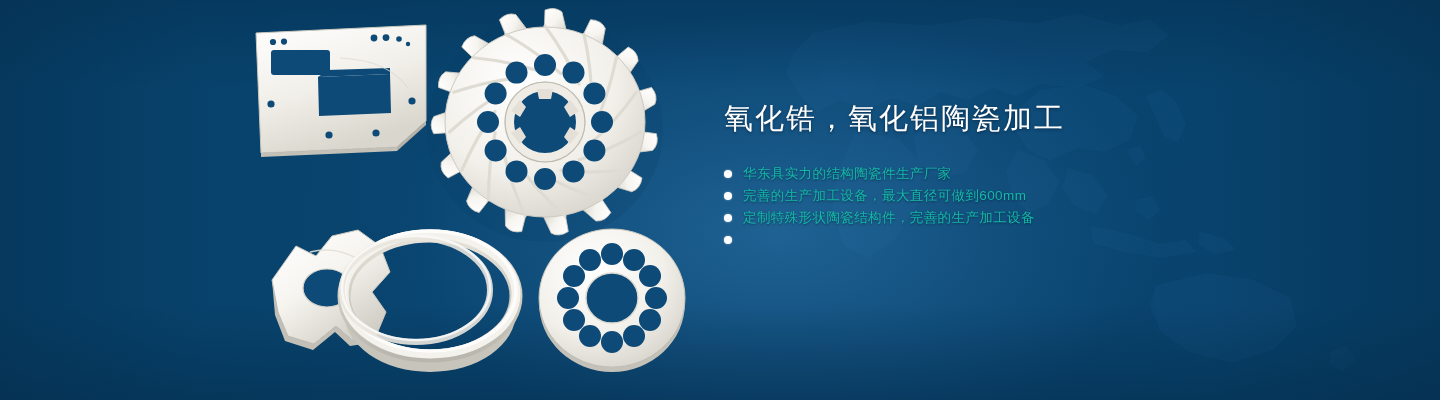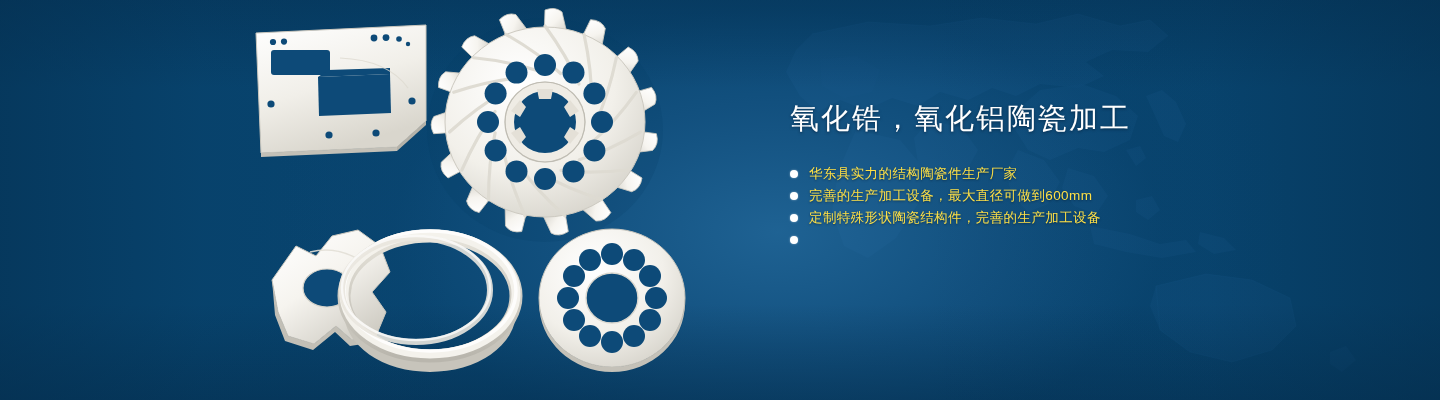--- a/index.html
+++ b/index.html
@@ -23,37 +23,37 @@
     position:absolute;inset:0;
     background:
       linear-gradient(to right, rgba(4,46,78,.55) 0%, rgba(4,46,78,.12) 14%, rgba(0,0,0,0) 32%),
       linear-gradient(to left,  rgba(4,44,74,.50) 0%, rgba(4,44,74,.10) 16%, rgba(0,0,0,0) 36%),
       linear-gradient(to bottom, rgba(3,40,70,.35) 0%, rgba(0,0,0,0) 22%, rgba(0,0,0,0) 76%, rgba(3,38,66,.42) 100%);
   }
   
   .bg-map{position:absolute;inset:0;opacity:.30;}
   .bg-map svg{width:100%;height:100%;display:block;}
   
-  .text-col{position:absolute;left:790px;top:104px;width:620px;}
+  .text-col{position:absolute;left:724px;top:104px;width:620px;}
   .headline{
     color:#ffffff;font-size:29px;line-height:1;letter-spacing:2px;
     font-weight:400;white-space:nowrap;
     text-shadow:0 1px 3px rgba(0,20,40,.55);
   }
   .bullets{margin:0;padding:0;list-style:none;margin-top:30px;}
   .bullet{
     display:flex;align-items:center;height:22px;margin-bottom:0px;
   }
   .dot{
     width:8px;height:8px;border-radius:50%;background:#ffffff;
     flex:0 0 8px;margin-right:11px;
     box-shadow:0 0 2px rgba(255,255,255,.5);
   }
   .btext{
-    color:#fde047;font-size:13.5px;line-height:22px;white-space:nowrap;
+    color:#14b8a6;font-size:13.5px;line-height:22px;white-space:nowrap;
     letter-spacing:.4px;text-shadow:0 1px 2px rgba(0,18,36,.5);
   }
   
   .parts{position:absolute;left:240px;top:0px;width:470px;height:400px;}
   .parts svg{display:block;width:100%;height:100%;}
 </style>
 </head>
 <body>
 
 <div id="banner">

